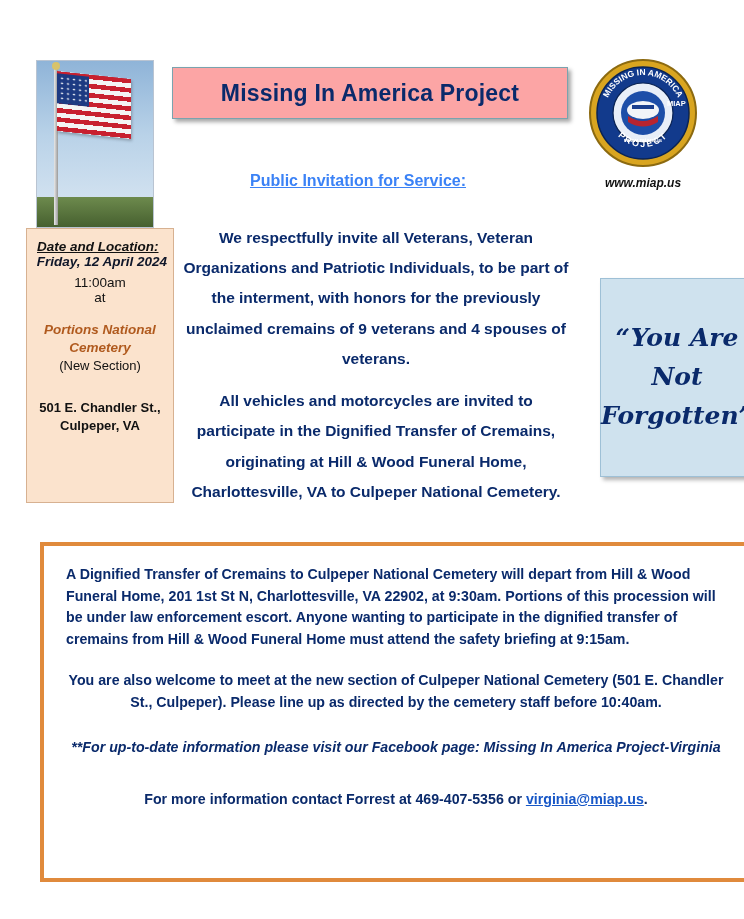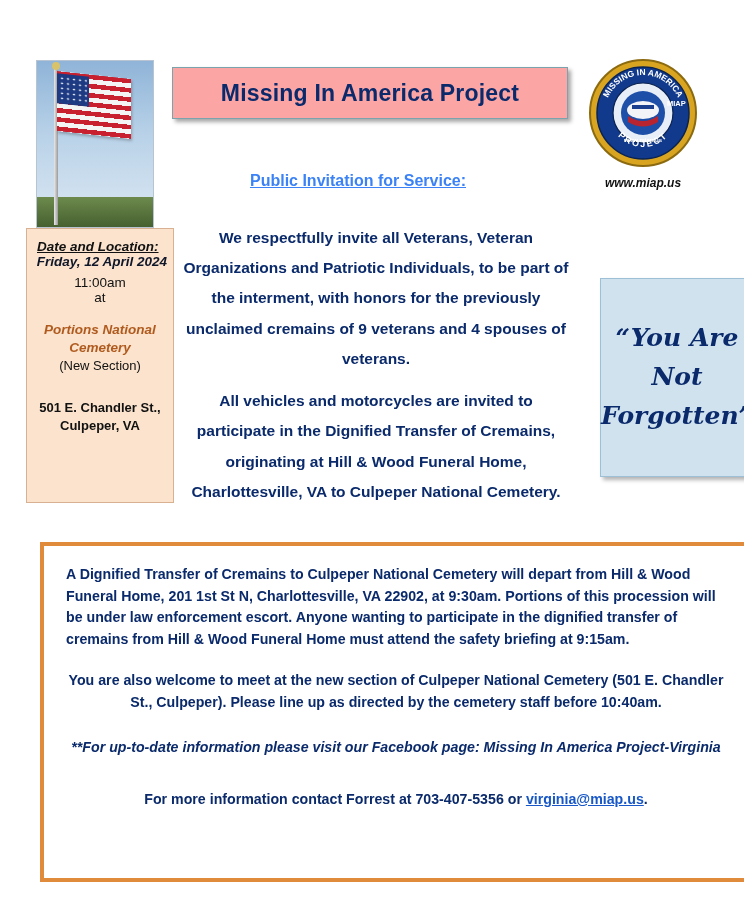--- a/index.html
+++ b/index.html
@@ -355,16 +355,16 @@
       <span>“You Are</span><br>
       <span>Not</span><br>
       <span>Forgotten”</span>
     </span>
   </div>
 
   <div class="details-box">
     <p class="p1">A Dignified Transfer of Cremains to Culpeper National Cemetery will depart from Hill &amp; Wood Funeral Home, 201 1st St N, Charlottesville, VA 22902, at 9:30am.  Portions of this procession will be under law enforcement escort.  Anyone wanting to participate in the dignified transfer of cremains from Hill &amp; Wood Funeral Home must attend the safety briefing at 9:15am.</p>
     <p class="p2">You are also welcome to meet at the new section of Culpeper National Cemetery (501 E. Chandler St., Culpeper).  Please line up as directed by the cemetery staff before 10:40am.</p>
     <p class="p3">**For up-to-date information please visit our Facebook page: Missing In America Project-Virginia</p>
-    <p class="p4"><span>For more information contact Forrest at 703-407-5356 or </span><a class="email-link" href="#">virginia@miap.us</a><span>.</span></p>
+    <p class="p4"><span>For more information contact Forrest at 469-407-5356 or </span><a class="email-link" href="#">virginia@miap.us</a><span>.</span></p>
   </div>
 
 </div>
 
 </body></html>

